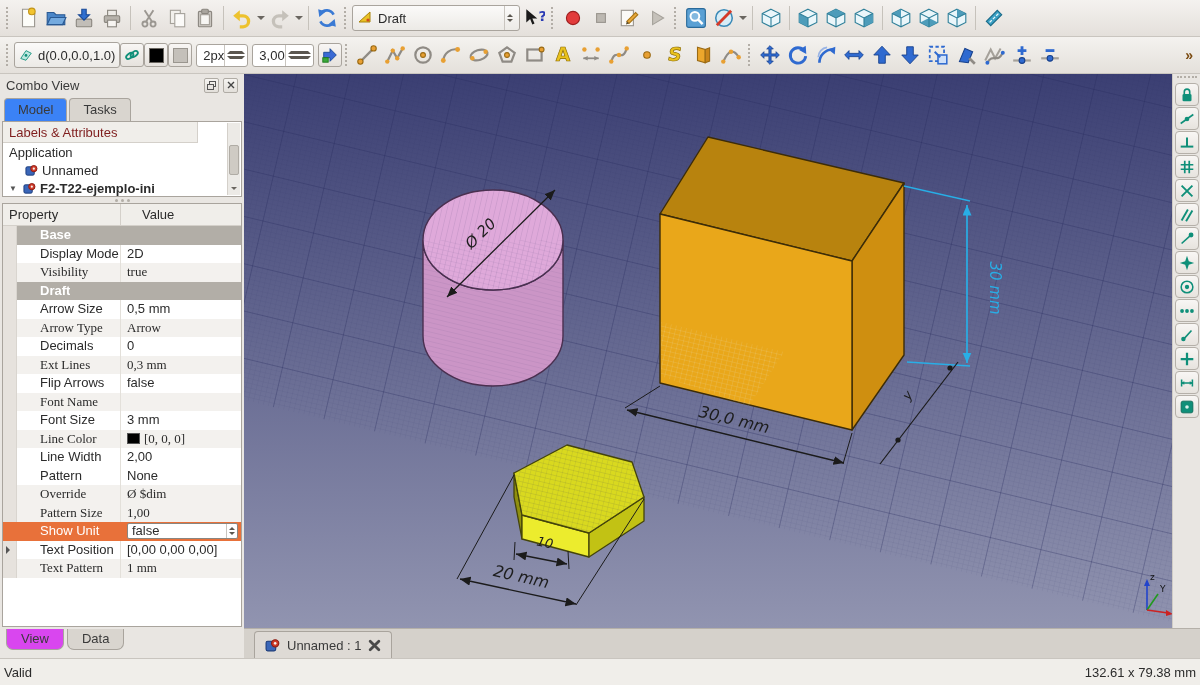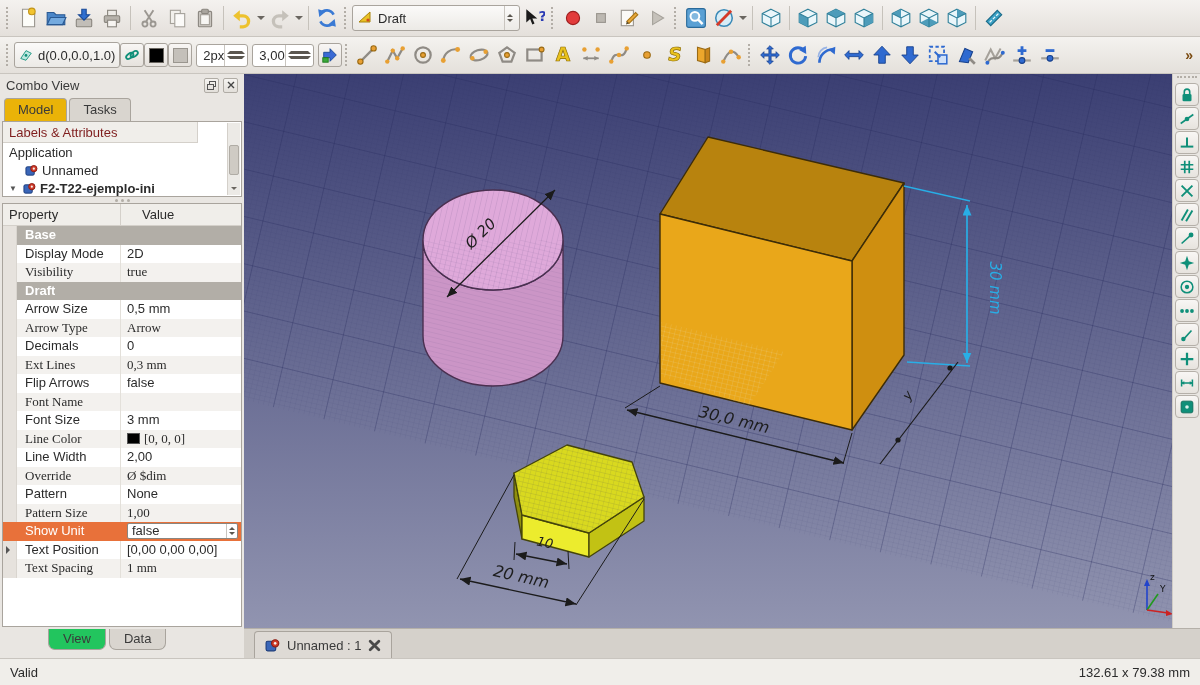--- a/index.html
+++ b/index.html
@@ -36,21 +36,21 @@
 
   
   #left-panel { position:absolute; left:0; top:74px; width:244px; height:584px; background:#e9e6e2; }
   #cv-titlebar { height:22px; display:flex; align-items:center; padding:0 6px; }
   #cv-title { flex:1; color:#3a3a3a; }
   .winbtn { width:15px; height:15px; border:1px solid #b0aca5; border-radius:2px; margin-left:4px;
     background:linear-gradient(#f6f4f1,#e2dfda); display:flex; align-items:center; justify-content:center; }
   #cv-tabs { display:flex; padding:2px 4px 0 4px; height:25px; }
   .cvtab { padding:3px 13px 4px; border:1px solid #a9a49d; border-bottom:none;
     border-radius:4px 4px 0 0; background:#d9d5cf; margin-right:2px; color:#3a3a3a; }
-  .cvtab.active { background:#eab308; position:relative; top:0; font-weight:normal; }
+  .cvtab.active { background:#3b82f6; position:relative; top:0; font-weight:normal; }
   #tree-box { margin:0 2px; height:76px; border:1px solid #a9a49d; background:#fff; overflow:hidden; position:relative; }
   #tree-header { height:21px; line-height:21px; background:#f0eeea; border-bottom:1px solid #d4d0ca;
     padding-left:6px; color:#7f1d1d; border-right:1px solid #d4d0ca; width:195px; }
   .tree-row { height:18px; display:flex; align-items:center; padding-left:6px; gap:4px; }
   .tree-row.bold { font-weight:bold; }
   .expander { width:10px; font-size:8px; color:#555; }
   .doc-ico { width:13px; height:13px; flex:0 0 auto; }
   #tree-scroll { position:absolute; right:1px; top:1px; bottom:1px; width:13px; background:#eceae6; border-left:1px solid #d4d0ca; }
   #tree-thumb { position:absolute; left:1px; right:1px; top:22px; height:30px; background:#cfcbc4; border:1px solid #b0aca5; border-radius:2px; }
   #tree-sdown { position:absolute; left:1px; right:1px; bottom:1px; height:12px; display:flex; align-items:center; justify-content:center; }
@@ -59,37 +59,37 @@
   #splitter i { width:3px; height:3px; background:#b3aea7; border-radius:50%; }
 
   #prop-box { margin:0 2px; height:424px; border:1px solid #a9a49d; background:#fff; overflow:hidden; }
   #prop-head { display:flex; height:22px; line-height:22px; background:#f0eeea; border-bottom:1px solid #d4d0ca;gap:15px; }
   #prop-head div { padding-left:6px; color:#2b2b2b; }
   .col-name { width:118px; border-right:1px solid #d4d0ca; }
   .col-val  { flex:1; }
   .prow { display:flex; height:18.5px; line-height:18.5px; background:#fff; }
   .prow.alt { background:#f3f1ee;font-family:Liberation Serif, serif; }
   .pgut { width:14px; background:#e6e2dd; border-right:1px solid #d9d5cf; flex:0 0 auto; position:relative; }
-  .pname { width:104px; padding-left:8px; border-right:1px solid #e3e0da; white-space:nowrap; overflow:hidden; }
+  .pname { width:104px; padding-left:23px; border-right:1px solid #e3e0da; white-space:nowrap; overflow:hidden; }
   .pval { flex:1; padding-left:6px; display:flex; align-items:center; gap:4px; white-space:nowrap; overflow:hidden; }
   .prow.group { background:#b2aea7; }
   .prow.group .pname { color:#fff; font-weight:bold; border-right:none; width:auto; }
   .prow.selected { background:#e8713a; color:#fff; }
   .prow.selected .pname { border-right-color:#e8713a; }
   .valcombo { flex:1; height:16px; margin-right:3px; background:#fff; border:1px solid #8a8680; border-radius:2px;
     color:#2b2b2b; display:flex; align-items:center; padding-left:4px; line-height:14px; }
   .valcombo .spin { border-left:1px solid #c9c5bf; margin-left:auto; }
   .valcombo .spin i { border-width:3px; }
   .cswatch { width:13px; height:11px; display:inline-block; border:1px solid #555; }
   .pexp { position:absolute; left:3px; top:5px; border:4px solid transparent; border-left-color:#555; }
 
   #bottom-tabs { display:flex; padding:2px 6px 0; }
   .btab { padding:2px 14px 3px; border:1px solid #a9a49d; border-top:none; border-radius:0 0 7px 7px;
     background:#d9d5cf; margin-right:3px; color:#3a3a3a; }
-  .btab.active { background:#22c55e;margin-left:42px; }
+  .btab.active { background:#d946ef; }
 
   
   #viewport { position:absolute; left:244px; top:74px; width:928px; height:554px; }
   #viewport svg { display:block; }
 
   
   #snapbar { position:absolute; left:1172px; top:74px; width:28px; height:554px;
     background:#e9e6e2; border-left:1px solid #d0ccc6; display:flex; flex-direction:column; align-items:center; padding-top:2px; }
   #snapbar .hgrip { width:20px; height:4px; border-top:2px dotted #b3aea7; margin-bottom:3px; }
   .snapbtn { width:24px; height:23px; border:1px solid #b5b0a9; border-radius:4px; margin-bottom:1px;
@@ -98,21 +98,21 @@
   
   #doc-tabs { position:absolute; left:244px; top:628px; width:956px; height:30px;
     background:#d5d1cb; border-top:1px solid #b5b0a9; display:flex; align-items:flex-end; padding-left:10px; }
   .dtab { height:27px; display:flex; align-items:center; gap:7px; padding:0 10px;
     border:1px solid #a9a49d; border-bottom:none; border-radius:4px 4px 0 0; background:#dedad5; color:#3a3a3a; margin-right:2px; }
   .dtab.active { background:#f4f2ef; height:29px; }
   .closex { width:13px; height:13px; }
 
   
   #statusbar { position:absolute; left:0; top:658px; width:1200px; height:27px; background:#f0eeea;
-    border-top:1px solid #c9c5bf; display:flex; align-items:center; padding:0 10px; }
+    border-top:1px solid #c9c5bf; display:flex; align-items:center; padding:0 4px; }
   #status-left { flex:1; color:#2b2b2b; }
   #status-right { color:#2b2b2b; }
 </style>
 </head>
 <body>
 
 <div class="tb" id="toolbar-main">
   <div class="grip"></div>
   <div class="tbtn">
       <svg width="22" height="22" viewBox="0 0 20 20">
@@ -627,29 +627,29 @@
         <div class="pval">
           <span class="cswatch" style="background:#000;"></span>
           <span>[0, 0, 0]</span>
         </div>
       </div>
     <div class="prow">
         <div class="pgut"></div>
         <div class="pname">Line Width</div>
         <div class="pval">2,00</div>
       </div>
+    <div class="prow">
+        <div class="pgut"></div>
+        <div class="pname">Pattern</div>
+        <div class="pval">None</div>
+      </div>
     <div class="prow alt">
         <div class="pgut"></div>
         <div class="pname">Override</div>
         <div class="pval">Ø $dim</div>
-      </div>
-    <div class="prow">
-        <div class="pgut"></div>
-        <div class="pname">Pattern</div>
-        <div class="pval">None</div>
       </div>
     <div class="prow alt">
         <div class="pgut"></div>
         <div class="pname">Pattern Size</div>
         <div class="pval">1,00</div>
       </div>
     <div class="prow selected">
         <div class="pgut" style="background:#e8713a;border-right-color:#e8713a;"></div>
         <div class="pname">Show Unit</div>
         <div class="pval">
@@ -664,21 +664,21 @@
       </div>
     <div class="prow">
         <div class="pgut">
           <span class="pexp"></span>
         </div>
         <div class="pname">Text Position</div>
         <div class="pval">[0,00 0,00 0,00]</div>
       </div>
     <div class="prow alt">
         <div class="pgut"></div>
-        <div class="pname">Text Spacing</div>
+        <div class="pname">Text Pattern</div>
         <div class="pval">1 mm</div>
       </div>
   </div>
 
   <div id="bottom-tabs">
     <div class="btab active">View</div>
     <div class="btab">Data</div>
   </div>
 </div>
 

